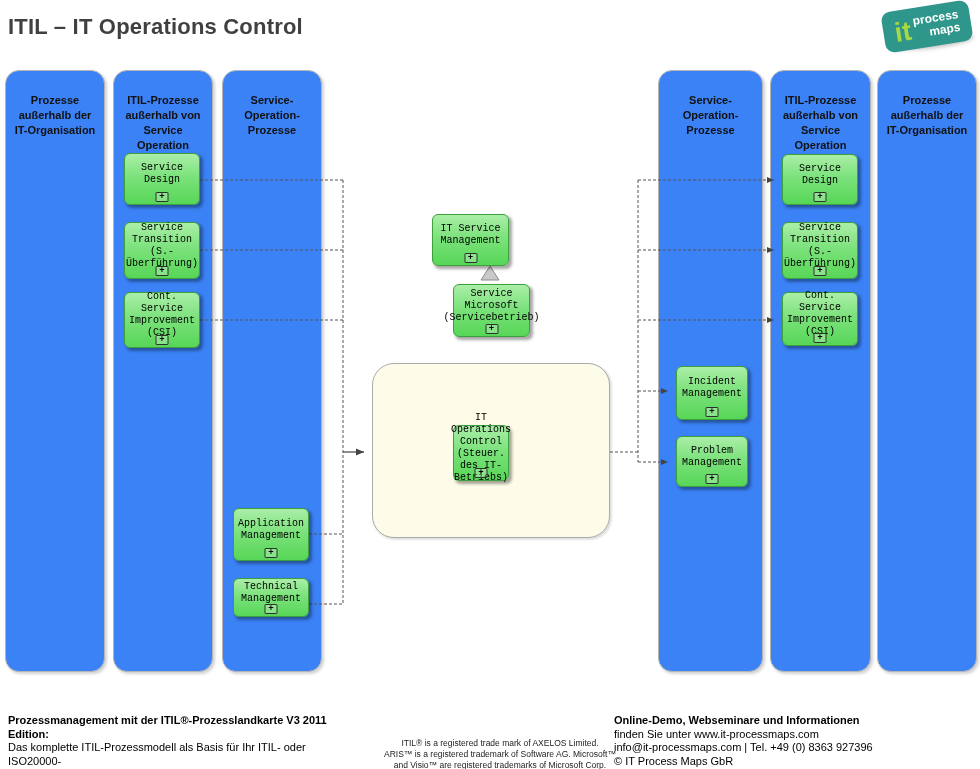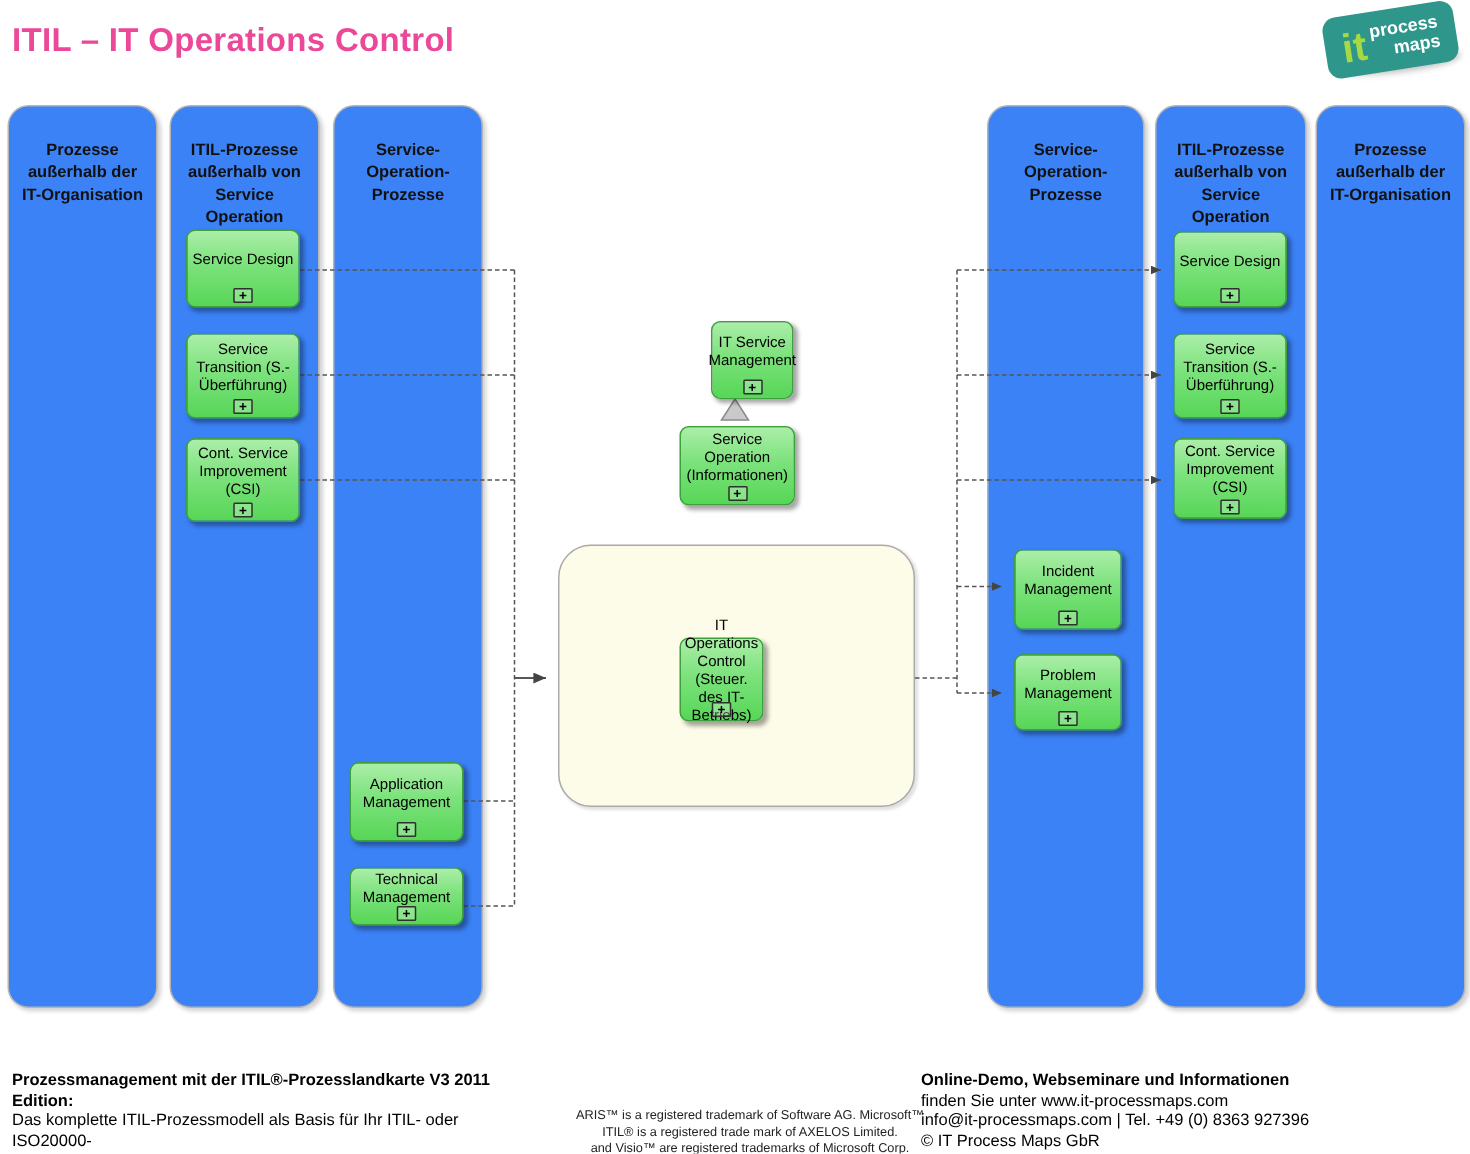--- a/index.html
+++ b/index.html
@@ -3,41 +3,41 @@
 <meta charset="utf-8">
 <style>
   * { margin:0; padding:0; box-sizing:border-box; }
   html,body { width:980px; height:769px; }
   body {
     position:relative; background:#ffffff; overflow:hidden;
     font-family:"Liberation Sans", sans-serif; color:#000;
   }
   .page-title {
     position:absolute; left:8px; top:14px;
-    font-size:22px; font-weight:bold; color:#ec4899; letter-spacing:0.2px;
+    font-size:22px; font-weight:bold; color:#404040; letter-spacing:0.2px;
   }
   
   .col {
     position:absolute; top:70px; height:602px;
     background:#3b82f6; border:1px solid #B5B5B5; border-radius:14px;
     box-shadow:2px 2px 3px rgba(0,0,0,0.18);
   }
   .col-header {
     margin-top:22px; padding:0 5px; text-align:center;
     font-weight:bold; font-size:11px; line-height:1.35; color:#111;
   }
   
   .pbox {
     position:absolute;
     background:linear-gradient(180deg,#ABEEA8 0%,#7CE27C 45%,#57D657 100%);
     border:1px solid #3DA03D; border-radius:6px;
     box-shadow:2.5px 2.5px 3px rgba(0,0,0,0.35);
     display:flex; align-items:center; justify-content:center;
     text-align:center; font-size:10px; line-height:1.2;
-    padding:2px 1px 12px 1px; cursor:pointer;
+    padding:2px 1px 12px 1px; cursor:pointer;font-family:Liberation Mono, monospace;
   }
   .expand {
     position:absolute; bottom:2px; left:50%; transform:translateX(-50%);
     width:13px; height:10px; border:1px solid #2f2f2f; border-radius:1px;
     font-size:9px; line-height:8px; font-weight:bold; text-align:center;
     background:rgba(255,255,255,0.28);
   }
   .yellowbox {
     position:absolute; left:372px; top:363px; width:238px; height:175px;
     background:#FDFCE8; border:1px solid #ABABAB; border-radius:22px;
@@ -155,26 +155,26 @@
 </div>
 <div class="pbox" style="left:233px;top:508px;width:76px;height:53px;">
   <span>Application Management</span>
   <span class="expand">+</span>
 </div>
 <div class="pbox" style="left:233px;top:578px;width:76px;height:39px;">
   <span>Technical Management</span>
   <span class="expand">+</span>
 </div>
 
-<div class="pbox" style="left:474px;top:214px;width:55px;height:52px;">
+<div class="pbox" style="left:432px;top:214px;width:77px;height:52px;">
   <span>IT Service Management</span>
   <span class="expand">+</span>
 </div>
 <div class="pbox" style="left:453px;top:284px;width:77px;height:53px;">
-  <span>Service Operation (Informationen)</span>
+  <span>Service Microsoft (Servicebetrieb)</span>
   <span class="expand">+</span>
 </div>
 <div class="pbox" style="left:453px;top:425px;width:56px;height:56px;">
   <span>IT Operations Control (Steuer. des IT-Betriebs)</span>
   <span class="expand">+</span>
 </div>
 
 <div class="pbox" style="left:676px;top:366px;width:72px;height:54px;">
   <span>Incident Management</span>
   <span class="expand">+</span>
@@ -196,22 +196,22 @@
   <span class="expand">+</span>
 </div>
 
 <div class="footer-left">
   <div class="b">Prozessmanagement mit der ITIL®-Prozesslandkarte V3 2011 Edition:</div>
   <div>Das komplette ITIL-Prozessmodell als Basis für Ihr ITIL- oder ISO20000-</div>
   <div>Vorhaben: vollständig – konsistent – editierbar</div>
 
 </div>
 <div class="footer-center">
+  <div>ITIL® is a registered trade mark of AXELOS Limited.</div>
   <div>ARIS™ is a  registered trademark of Software AG. Microsoft™</div>
-  <div>ITIL® is a registered trade mark of AXELOS Limited.</div>
   <div>and Visio™ are registered trademarks of Microsoft Corp.</div>
 </div>
 <div class="footer-right">
   <div class="b">Online-Demo, Webseminare und Informationen</div>
   <div>finden Sie unter www.it-processmaps.com</div>
   <div>info@it-processmaps.com | Tel. +49 (0) 8363 927396</div>
   <div>© IT Process Maps GbR</div>
 </div>
 
 </body></html>

